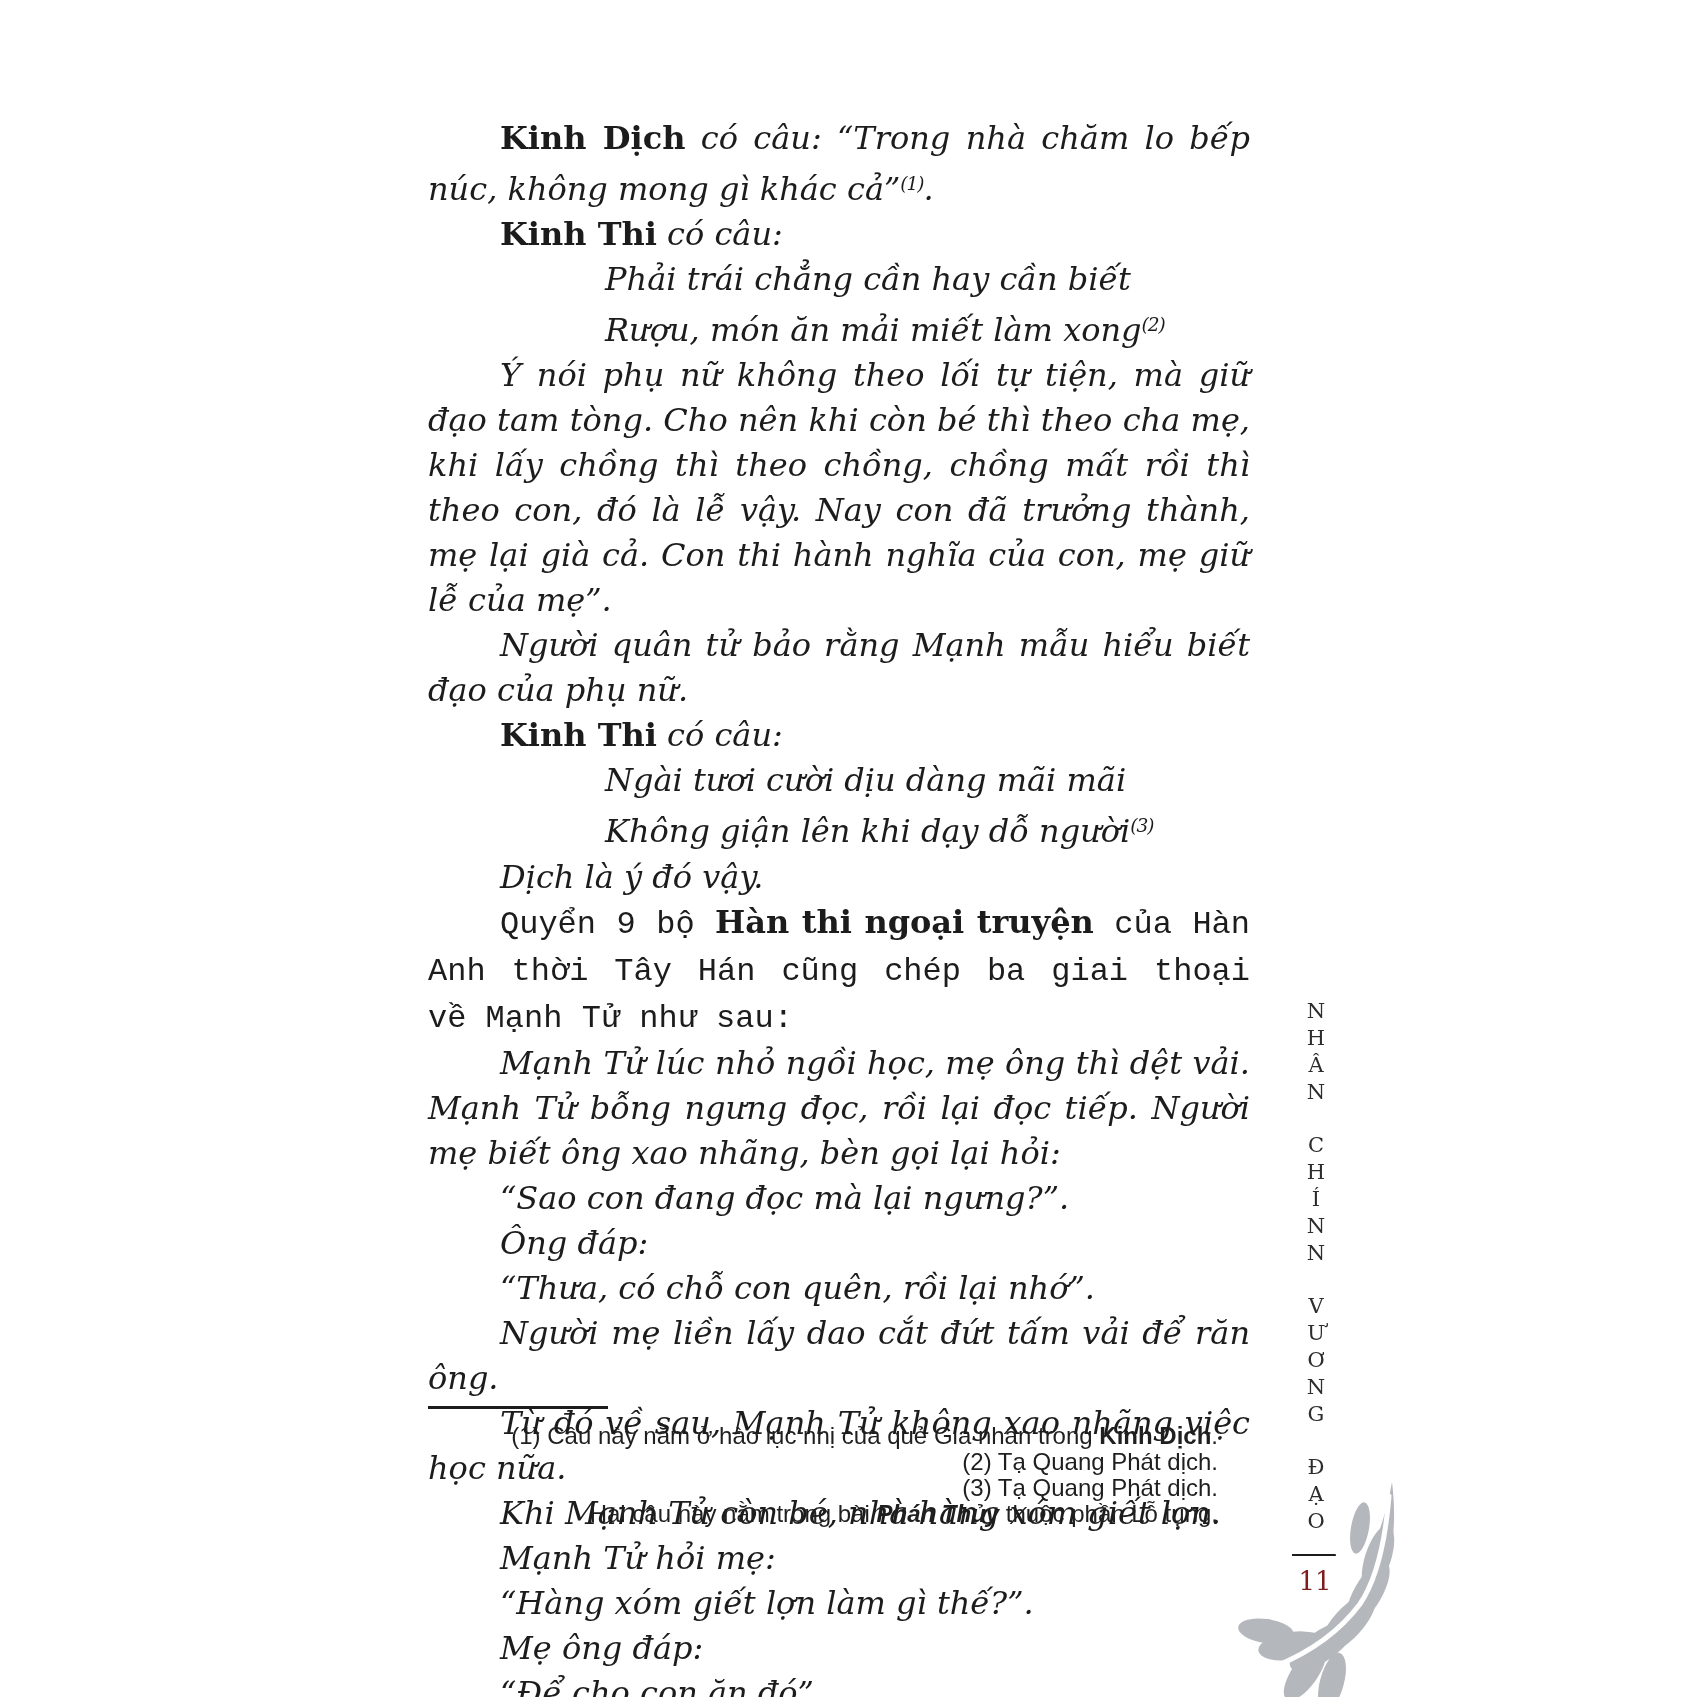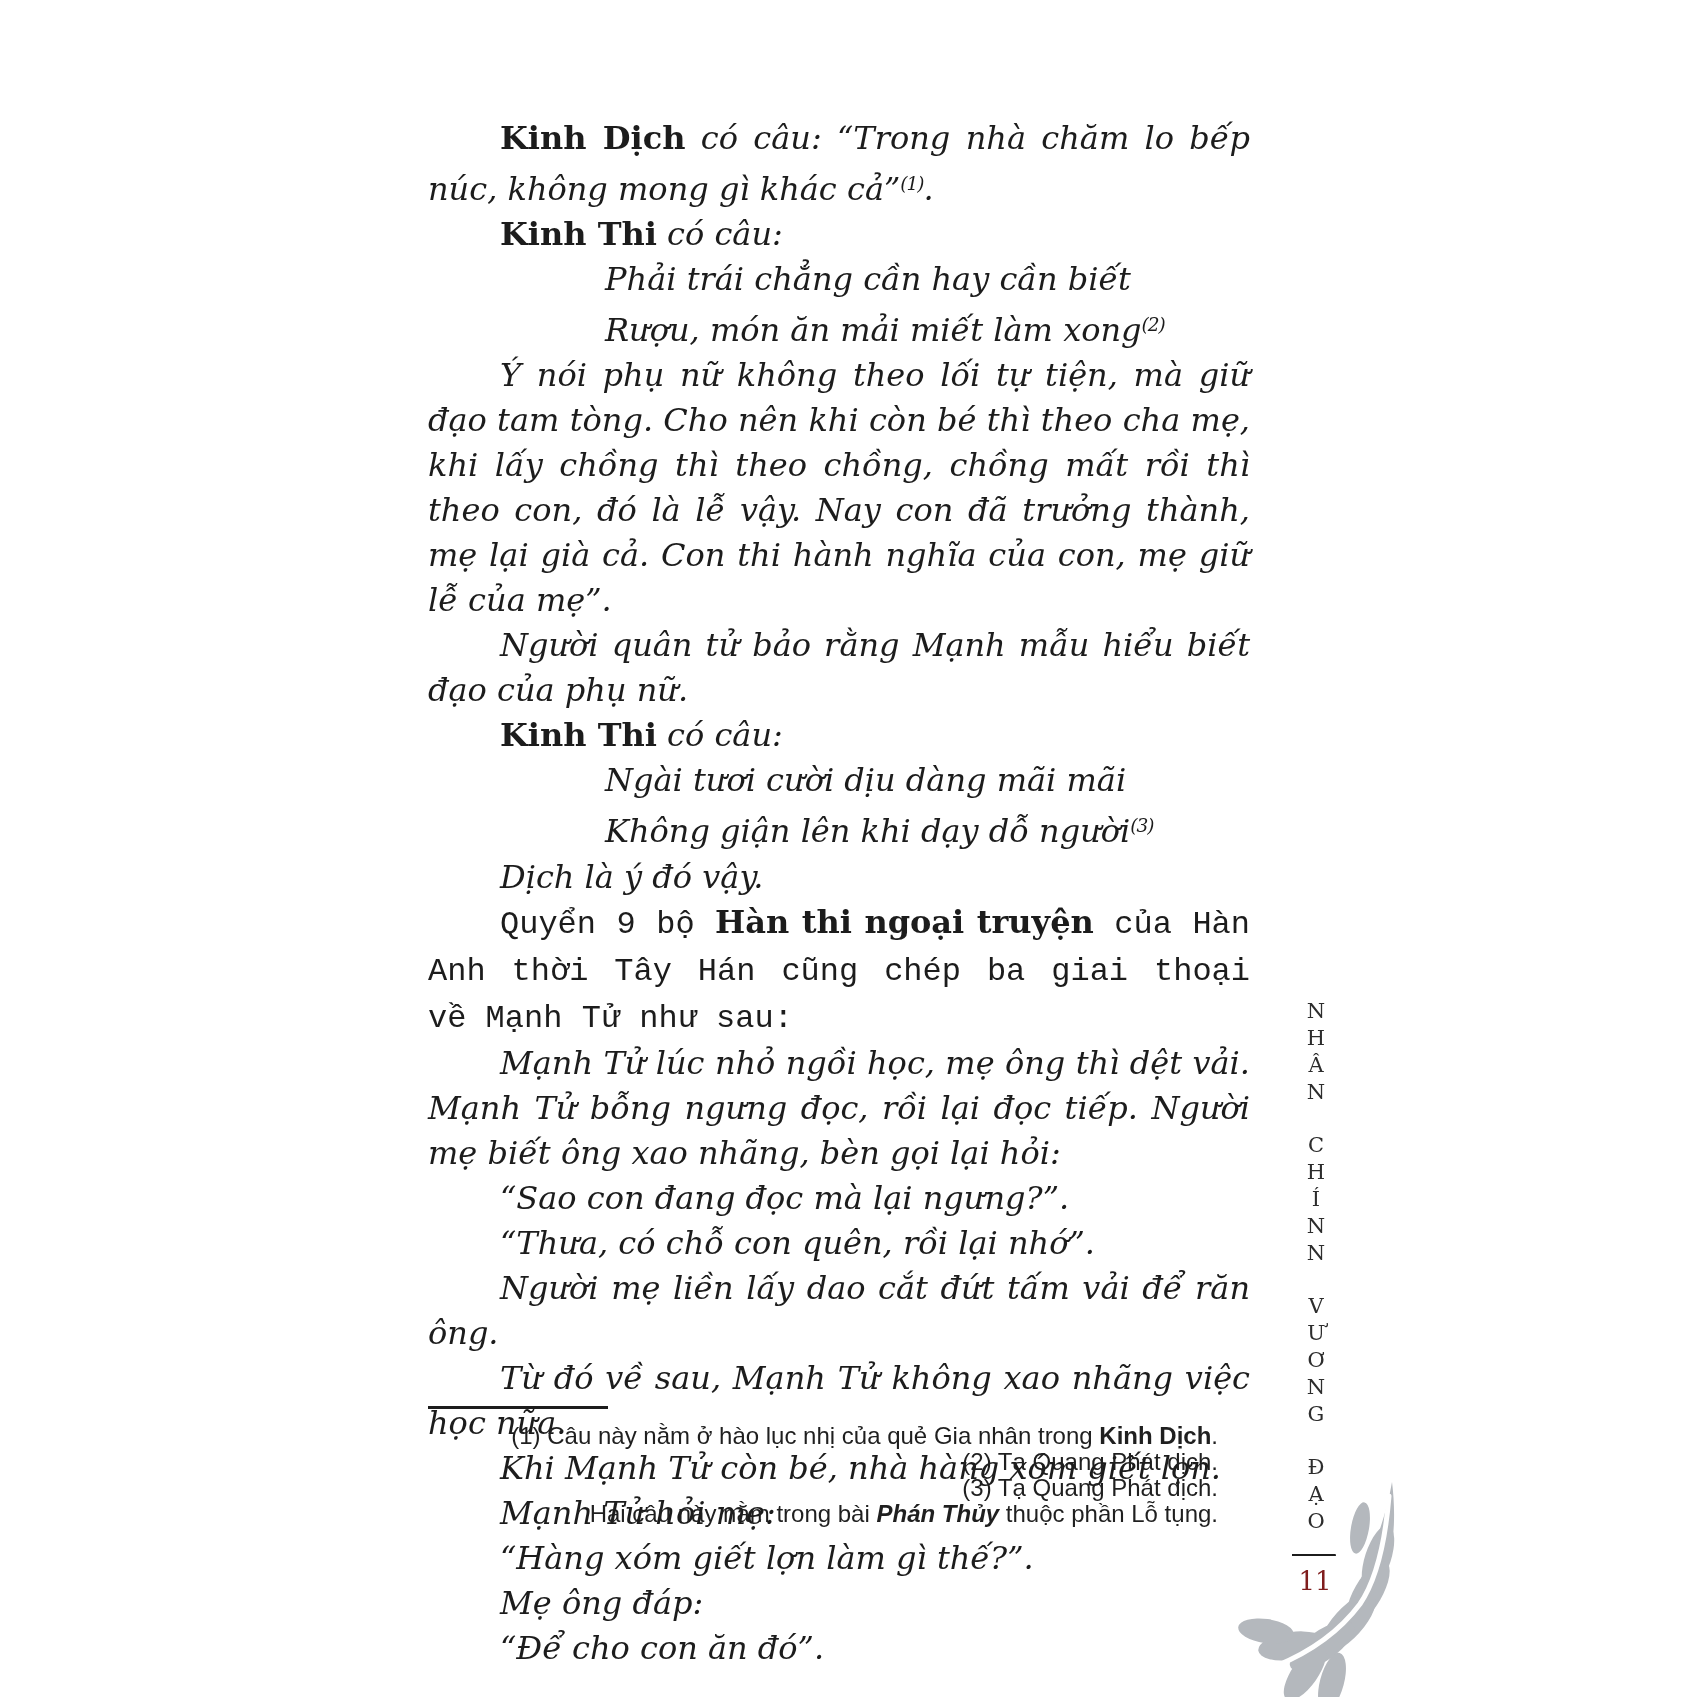--- a/index.html
+++ b/index.html
@@ -54,20 +54,21 @@
       <p class="verse"><span class="seg-italic">Rượu, món ăn mải miết làm xong</span><span class="seg-sup">(2)</span></p>
       <p class="para"><span class="seg-italic">Ý nói phụ nữ không theo lối tự tiện, mà giữ đạo tam tòng. Cho nên khi còn bé thì theo cha mẹ, khi lấy chồng thì theo chồng, chồng mất rồi thì theo con, đó là lễ vậy. Nay con đã trưởng thành, mẹ lại già cả. Con thi hành nghĩa của con, mẹ giữ lễ của mẹ”.</span></p>
       <p class="para"><span class="seg-italic">Người quân tử bảo rằng Mạnh mẫu hiểu biết đạo của phụ nữ.</span></p>
       <p class="para"><span class="seg-bold">Kinh Thi</span><span class="seg-italic"> có câu:</span></p>
       <p class="verse"><span class="seg-italic">Ngài tươi cười dịu dàng mãi mãi</span></p>
       <p class="verse"><span class="seg-italic">Không giận lên khi dạy dỗ người</span><span class="seg-sup">(3)</span></p>
       <p class="para"><span class="seg-italic">Dịch là ý đó vậy.</span></p>
       <p class="para"><span class="seg-roman">Quyển 9 bộ </span><span class="seg-bold">Hàn thi ngoại truyện</span><span class="seg-roman"> của Hàn Anh thời Tây Hán cũng chép ba giai thoại về Mạnh Tử như sau:</span></p>
       <p class="para"><span class="seg-italic">Mạnh Tử lúc nhỏ ngồi học, mẹ ông thì dệt vải. Mạnh Tử bỗng ngưng đọc, rồi lại đọc tiếp. Người mẹ biết ông xao nhãng, bèn gọi lại hỏi:</span></p>
       <p class="para"><span class="seg-italic">“Sao con đang đọc mà lại ngưng?”.</span></p>
+      <p class="para"><span class="seg-italic">Ông đáp:</span></p>
       <p class="para"><span class="seg-italic">“Thưa, có chỗ con quên, rồi lại nhớ”.</span></p>
       <p class="para"><span class="seg-italic">Người mẹ liền lấy dao cắt đứt tấm vải để răn ông.</span></p>
       <p class="para"><span class="seg-italic">Từ đó về sau, Mạnh Tử không xao nhãng việc học nữa.</span></p>
       <p class="para"><span class="seg-italic">Khi Mạnh Tử còn bé, nhà hàng xóm giết lợn.</span></p>
       <p class="para"><span class="seg-italic">Mạnh Tử hỏi mẹ:</span></p>
       <p class="para"><span class="seg-italic">“Hàng xóm giết lợn làm gì thế?”.</span></p>
       <p class="para"><span class="seg-italic">Mẹ ông đáp:</span></p>
       <p class="para"><span class="seg-italic">“Để cho con ăn đó”.</span></p>
     </main>
 

